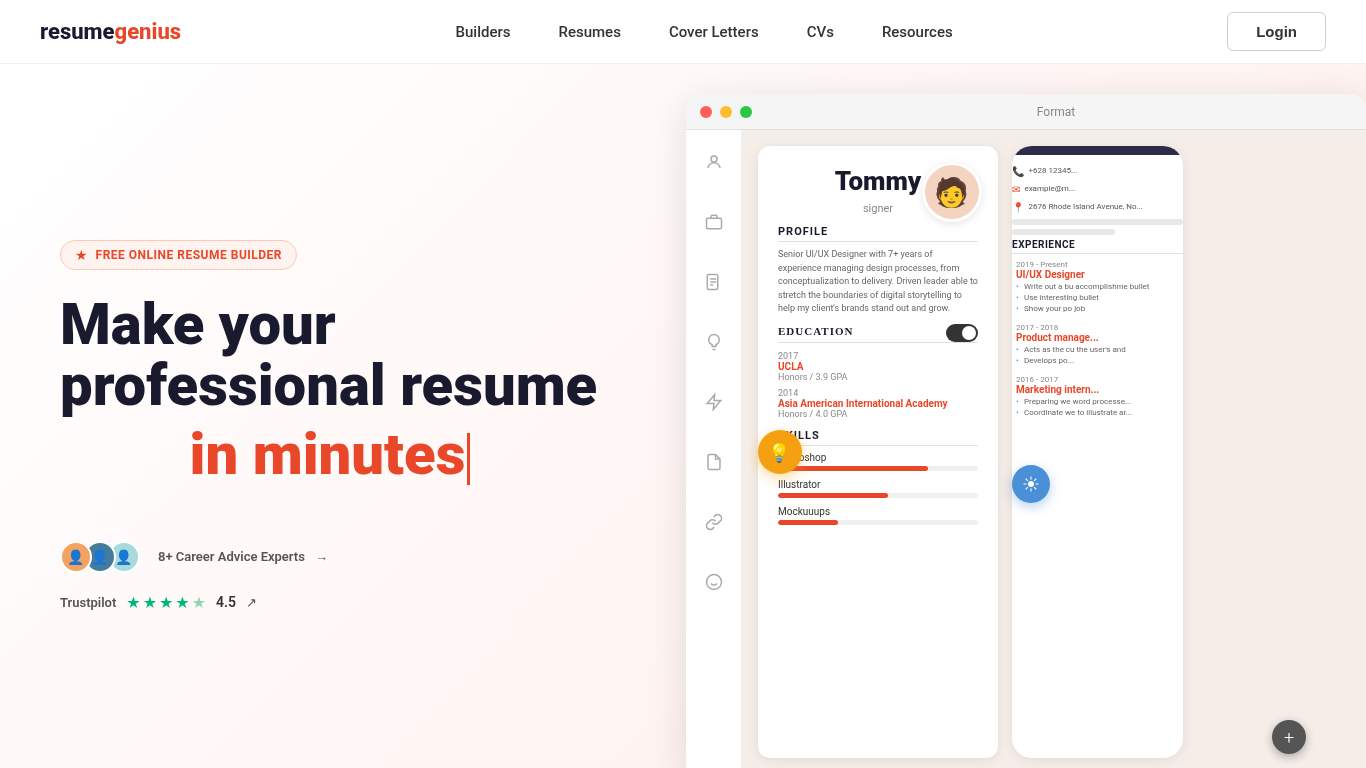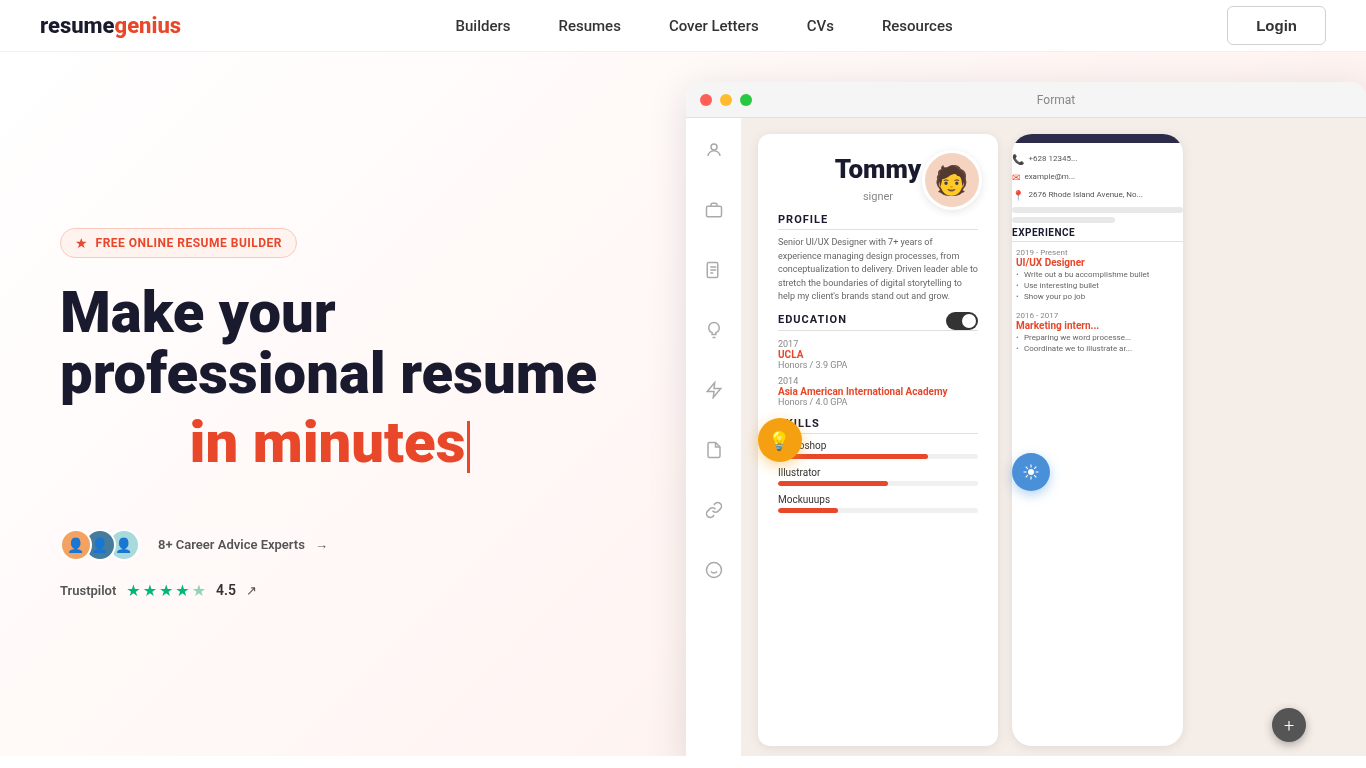--- a/index.html
+++ b/index.html
@@ -1,21 +1,21 @@
 <!DOCTYPE html>
 <html><head>
   <meta charset="utf-8">
   <style>
     * { margin: 0; padding: 0; box-sizing: border-box; }
     body { font-family: -apple-system, BlinkMacSystemFont, 'Segoe UI', Roboto, sans-serif; width: 1366px; height: 768px; overflow: hidden; background: #fff; }
 
     
     header {
       display: flex; align-items: center; justify-content: space-between;
-      padding: 0 40px; height: 52px; background: #fff;
+      padding: 0 40px; height: 64px; background: #fff;
       border-bottom: 1px solid #f0f0f0; position: relative; z-index: 10;
     }
     .logo { display: flex; align-items: center; gap: 0; }
     .logo-resume { color: #1a1a2e; font-weight: 800; font-size: 22px; }
     .logo-genius { color: #e8472a; font-weight: 800; font-size: 22px; }
     nav { display: flex; align-items: center; gap: 48px; }
     nav a { text-decoration: none; color: #333; font-size: 15px; font-weight: 500; }
     .login-btn {
       background: #fff; border: 1.5px solid #d0d0d0; color: #333;
       padding: 10px 28px; border-radius: 6px; font-size: 15px; font-weight: 600; cursor: pointer;
@@ -179,21 +179,21 @@
     .lines-placeholder { height: 6px; background: #e8e8e8; border-radius: 3px; margin-bottom: 4px; }
 
     .toggle-switch {
       width: 32px; height: 18px; background: #333; border-radius: 10px;
       position: relative; display: inline-block; margin-left: auto;
     }
     .toggle-knob {
       width: 14px; height: 14px; background: #fff; border-radius: 50%;
       position: absolute; top: 2px; right: 2px;
     }
-    .edu-row { display: flex; align-items: center; justify-content: flex-start; }
+    .edu-row { display: flex; align-items: center; justify-content: flex-start; font-family: Liberation Serif, serif; }
   </style>
 </head>
 <body>
 
 <header>
   <div class="logo">
     <span class="logo-resume">resume</span>
       <span class="logo-genius">genius</span>
   </div>
   <nav>
@@ -403,20 +403,26 @@
             <div class="exp-title">EXPERIENCE</div>
 
             <div class="exp-item">
               <div class="exp-year">2019 - Present</div>
               <div class="exp-role">UI/UX Designer</div>
               <div class="exp-bullet">Write out a bu accomplishme bullet</div>
               <div class="exp-bullet">Use interesting bullet</div>
               <div class="exp-bullet">Show your po job</div>
             </div>
 
+            <div class="exp-item">
+              <div class="exp-year">2017 - 2018</div>
+              <div class="exp-role">Product manage...</div>
+              <div class="exp-bullet">Acts as the cu the user's and</div>
+              <div class="exp-bullet">Develops po...</div>
+            </div>
 
             <div class="exp-item">
               <div class="exp-year">2016 - 2017</div>
               <div class="exp-role">Marketing intern...</div>
               <div class="exp-bullet">Preparing we word processe...</div>
               <div class="exp-bullet">Coordinate we to illustrate ar...</div>
             </div>
           </div>
 
           <div class="add-float-btn">+</div>

